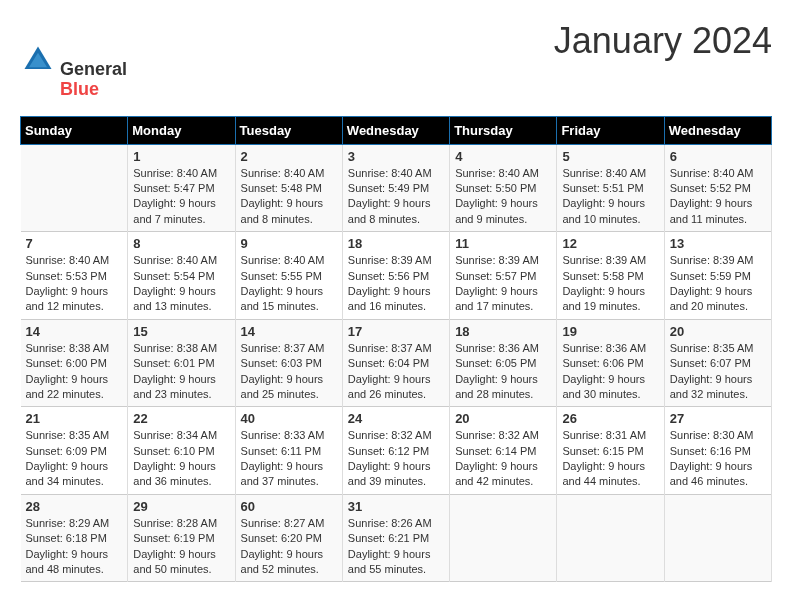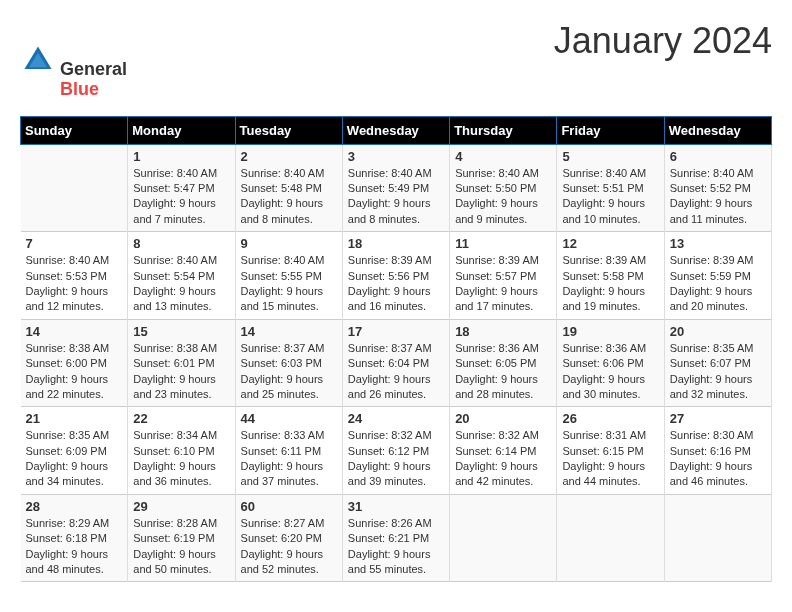--- a/index.html
+++ b/index.html
@@ -218,21 +218,21 @@
       <tr>
         <td>
           <div class="day-num">21</div>
           <div class="day-detail">Sunrise: 8:35 AM<br>Sunset: 6:09 PM<br>Daylight: 9 hours and 34 minutes.</div>
         </td>
         <td>
           <div class="day-num">22</div>
           <div class="day-detail">Sunrise: 8:34 AM<br>Sunset: 6:10 PM<br>Daylight: 9 hours and 36 minutes.</div>
         </td>
         <td>
-          <div class="day-num">44</div>
+          <div class="day-num">40</div>
           <div class="day-detail">Sunrise: 8:33 AM<br>Sunset: 6:11 PM<br>Daylight: 9 hours and 37 minutes.</div>
         </td>
         <td>
           <div class="day-num">24</div>
           <div class="day-detail">Sunrise: 8:32 AM<br>Sunset: 6:12 PM<br>Daylight: 9 hours and 39 minutes.</div>
         </td>
         <td>
           <div class="day-num">20</div>
           <div class="day-detail">Sunrise: 8:32 AM<br>Sunset: 6:14 PM<br>Daylight: 9 hours and 42 minutes.</div>
         </td>

